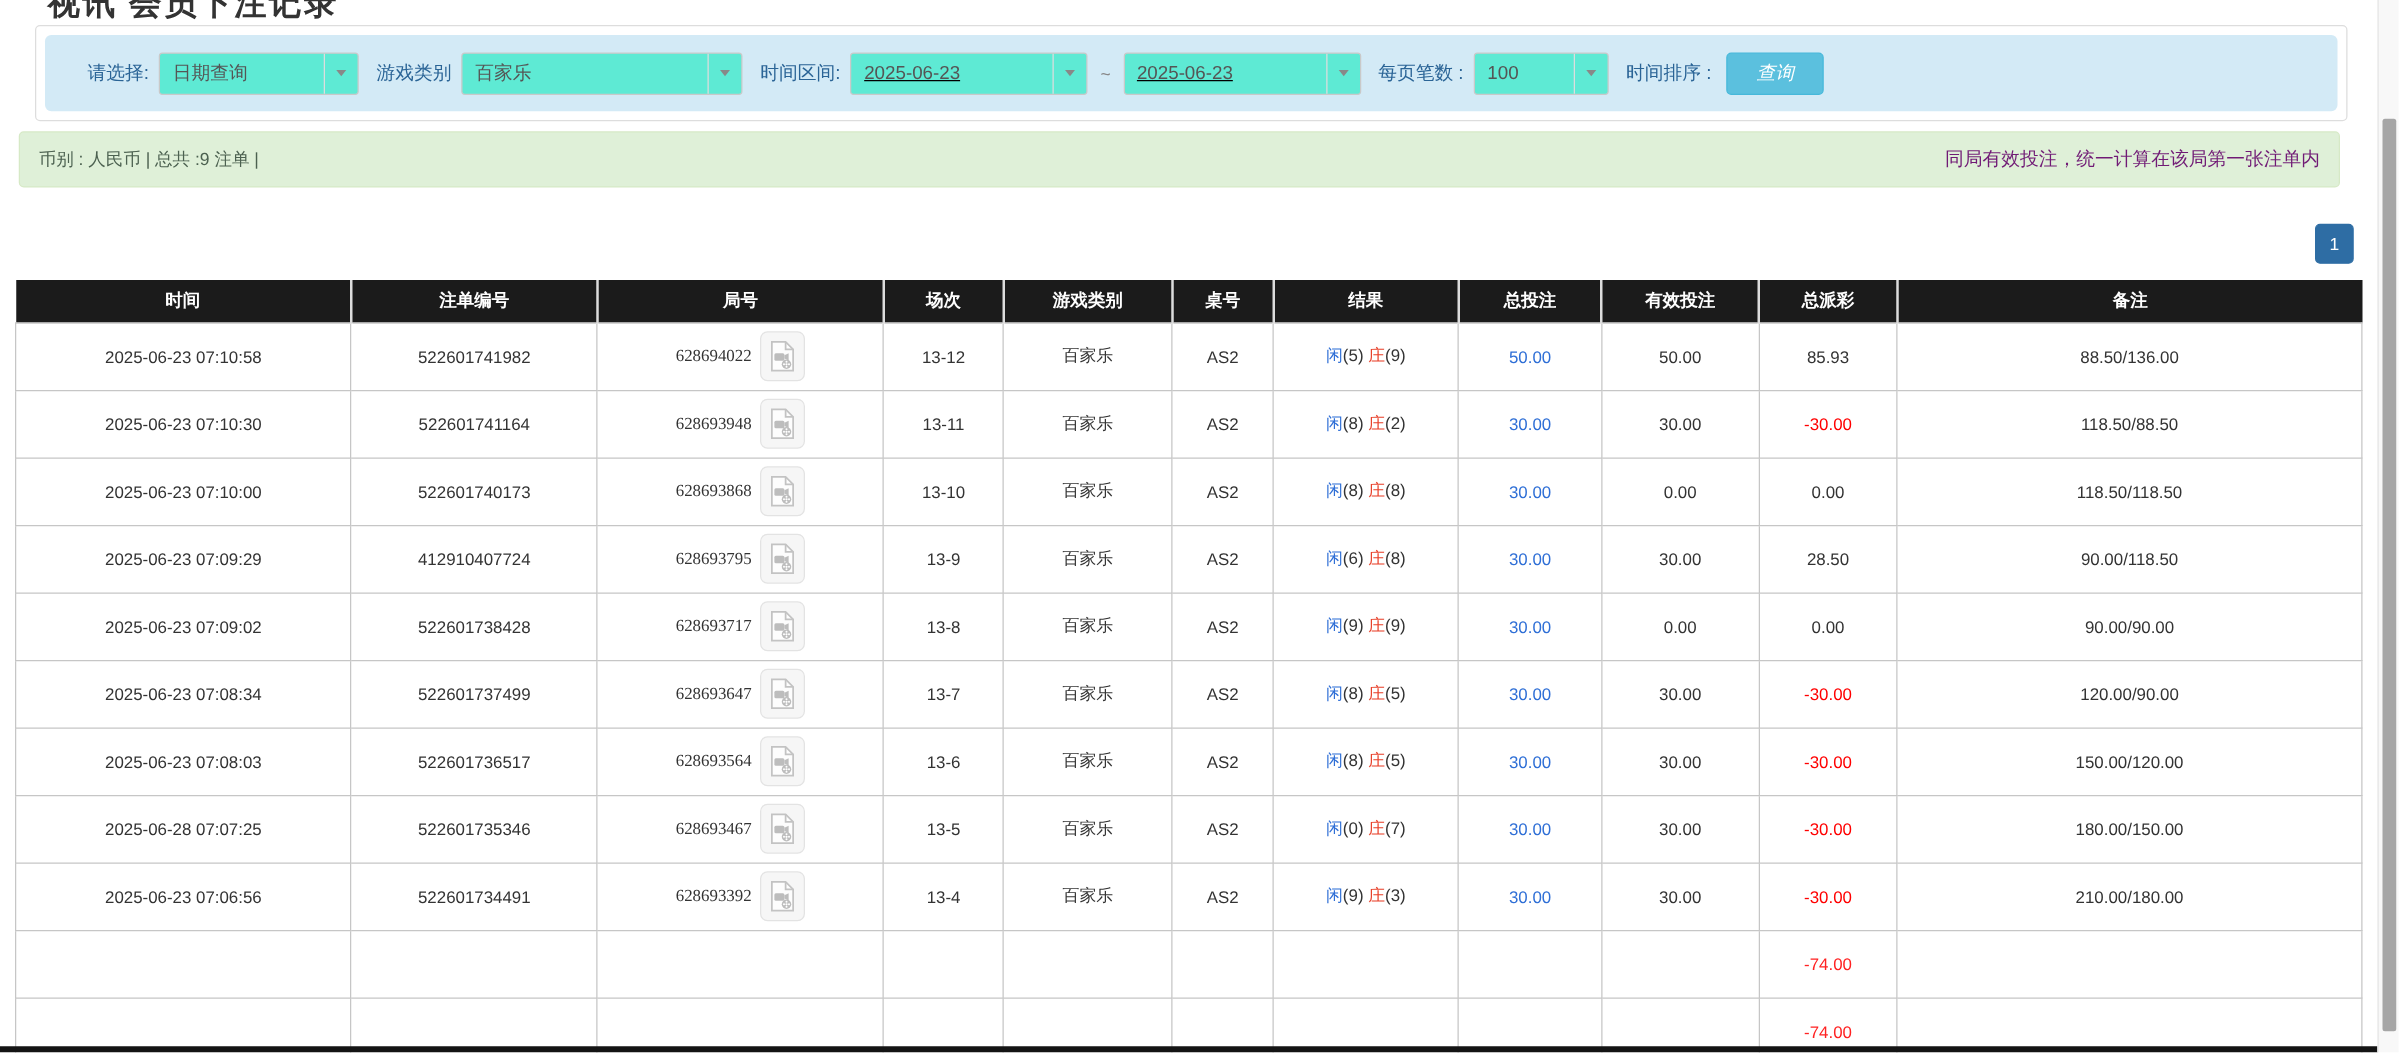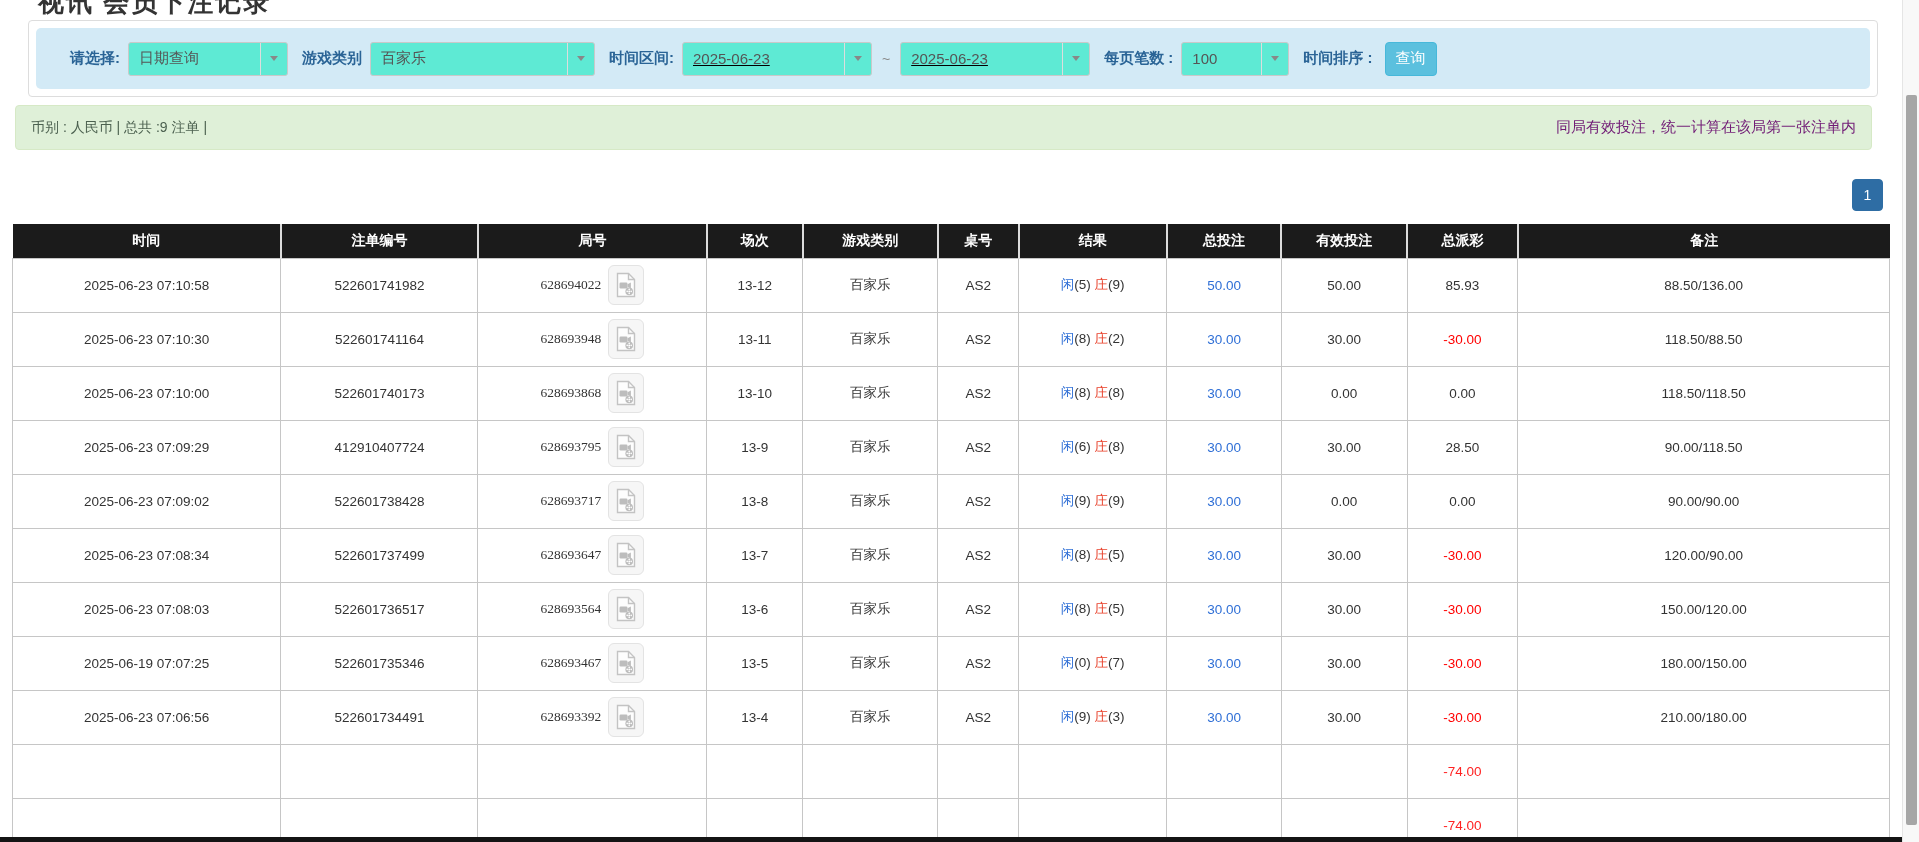--- a/index.html
+++ b/index.html
@@ -19,34 +19,34 @@
   
   .filter-panel {
     position:absolute; left:28px; top:20px; width:1850px; height:77px;
     background:#fff; border:1px solid #ddd; border-radius:4px;
   }
   .filter-bar {
     position:absolute; left:7px; top:7px; right:7px; height:61px;
     background:#d3eaf6; border-radius:5px;
     display:flex; align-items:center; padding:0 14px 0 34px;
   }
-  .flabel { font-size:15px; font-weight:700; color:#2a6496; white-space:nowrap; margin-right:8px; }
+  .flabel { font-size:15px; font-weight:400; color:#2a6496; white-space:nowrap; margin-right:8px; }
   .select {
     background:#5eead4; border:1px solid #c9c9c9; border-radius:3px; height:34px;
     display:flex; align-items:stretch; margin-right:14px; cursor:pointer;
   }
   .sel-text { flex:1; display:flex; align-items:center; padding:0 10px; font-size:15px; color:#555; white-space:nowrap; overflow:hidden; }
   .caret-box { width:27px; border-left:1px solid #ddd; display:flex; align-items:center; justify-content:center; }
   .caret { width:0; height:0; border-left:4px solid transparent; border-right:4px solid transparent; border-top:5px solid #888; }
   .tilde { font-size:14px; color:#888; margin:0 10px 0 -4px; }
   .w160{width:160px;} .w225{width:225px;} .w190{width:190px;text-decoration:underline;} .w120{width:108px;} .w205{width:205px;}
   .query-btn {
-    height:34px; padding:0 10px; margin-left:4px;
+    height:34px; padding:0 23px; margin-left:4px;
     background:#5bc0de; border:1px solid #46b8da; border-radius:4px;
-    color:#fff; font-size:15px; cursor:pointer;
+    color:#fff; font-size:15px; cursor:pointer;font-style:italic;
   }
 
   
   .summary-bar {
     position:absolute; left:15px; top:105px; width:1857px; height:45px;
     background:#dff0d8; border:1px solid #d6e9c6; border-radius:4px;
     display:flex; align-items:center; justify-content:space-between; padding:0 15px;
   }
   .summary-left  { font-size:14px; color:#4c6150;text-align:center; }
   .summary-right { font-size:15px; color:#701a75; }
@@ -391,21 +391,21 @@
         <td>13-6</td>
         <td>百家乐</td>
         <td>AS2</td>
         <td><span class="player">闲</span><span>(8) </span><span class="banker">庄</span><span>(5)</span></td>
         <td><span class="link">30.00</span></td>
         <td>30.00</td>
         <td class="neg">-30.00</td>
         <td>150.00/120.00</td>
       </tr>
       <tr>
-        <td>2025-06-19 07:07:25</td>
+        <td>2025-06-28 07:07:25</td>
         <td>522601735346</td>
         <td><span class="round-wrap">
             <span>628693467</span>
             <button class="icon-btn">
               <svg width="22" height="26" viewBox="0 0 22 26">
                 <path d="M2.5 1.5h11l6 6v17h-17z" fill="#fdfdfd" stroke="#c3c3c3" stroke-width="1.4"></path>
                 <path d="M13.5 1.5v6h6" fill="none" stroke="#c3c3c3" stroke-width="1.4"></path>
                 <rect x="4.5" y="10.5" width="8" height="6" rx="1.2" fill="#bdbdbd"></rect>
                 <path d="M12.5 12.2l3.4-1.6v5.8l-3.4-1.6z" fill="#bdbdbd"></path>
                 <circle cx="14.2" cy="19.4" r="3.8" fill="#bdbdbd"></circle>

